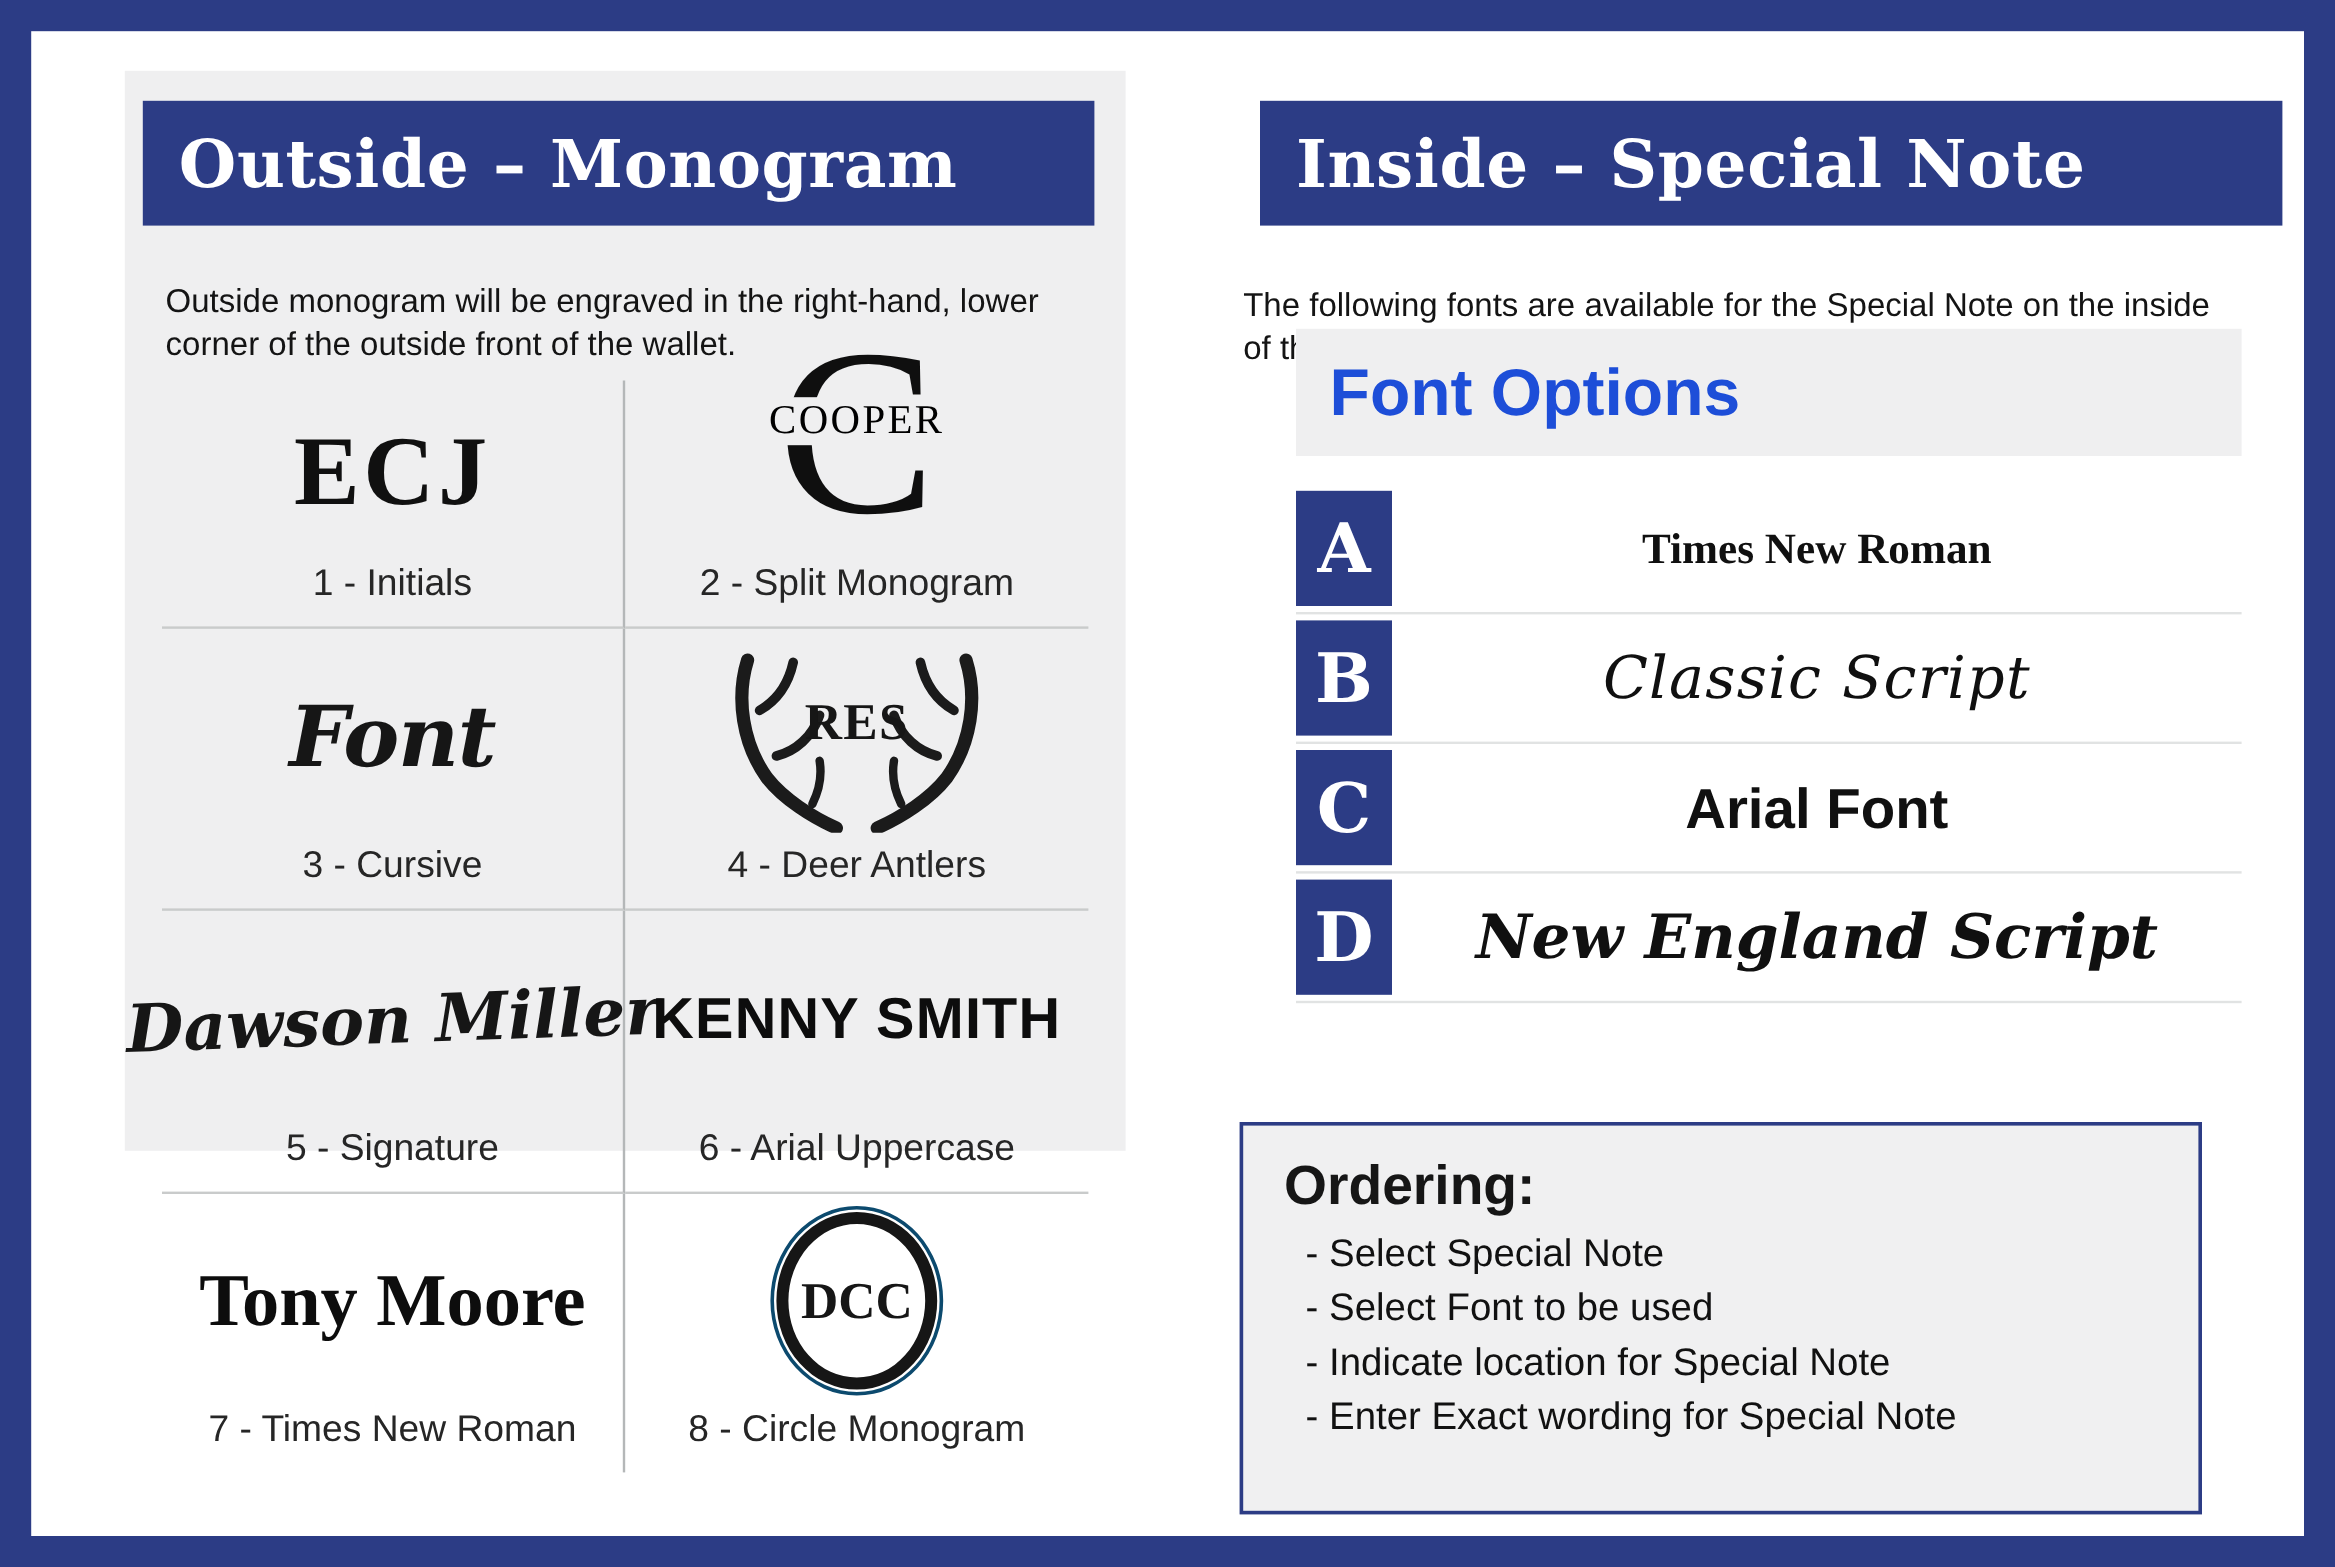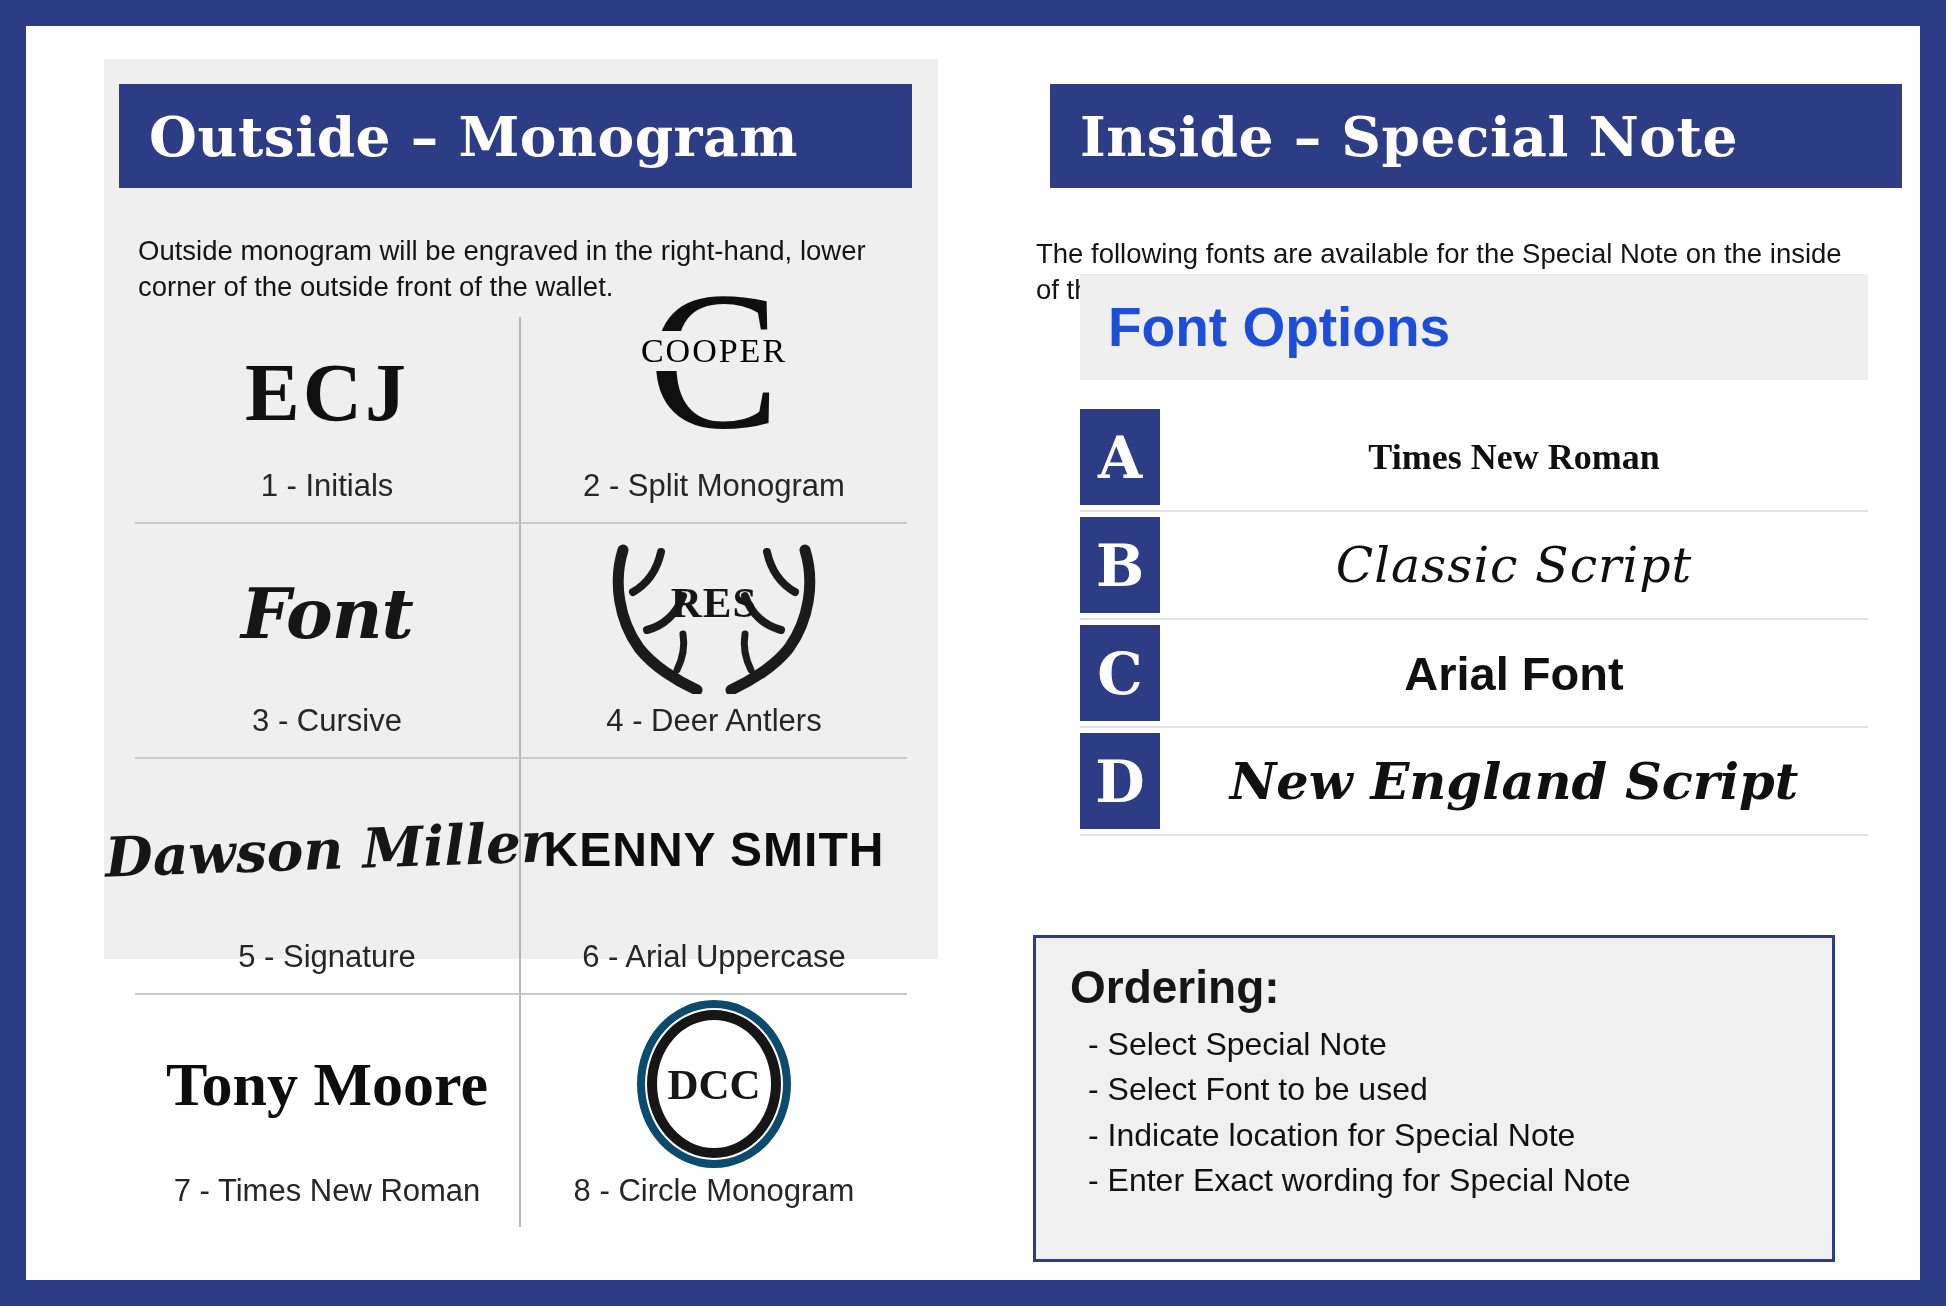--- a/index.html
+++ b/index.html
@@ -73,21 +73,21 @@
     font-family:"Liberation Serif",serif; font-weight:700; font-size:43px;
     letter-spacing:1px; color:#161616;
   }
   .s-signature {
     font-family:"DejaVu Serif",serif; font-style:italic; font-weight:700;
     font-size:55px; color:#161616; transform:rotate(-2deg); white-space:nowrap;
   }
   .s-arialupper { font-family:"Liberation Sans",sans-serif; font-weight:700; font-size:48px; letter-spacing:1px; color:#0d0d0d; white-space:nowrap; }
   .s-times { font-family:"Liberation Serif",serif; font-weight:700; font-size:62px; color:#0d0d0d; white-space:nowrap;text-align:right; }
   .circle-outer {
-    width:138px; height:152px; border:8px solid #0c4a6e; border-radius:50%;
+    width:138px; height:152px; border:3px solid #0c4a6e; border-radius:50%;
     display:flex; align-items:center; justify-content:center;
   }
   .circle-inner {
     width:114px; height:128px; border:10px solid #161616; border-radius:50%;
     display:flex; align-items:center; justify-content:center;
   }
   .circle-inner span { font-family:"Liberation Serif",serif; font-weight:700; font-size:43px; color:#161616; }
 
   
   .bar-right { position:absolute; left:1050px; top:84px; width:852px; height:104px; }

